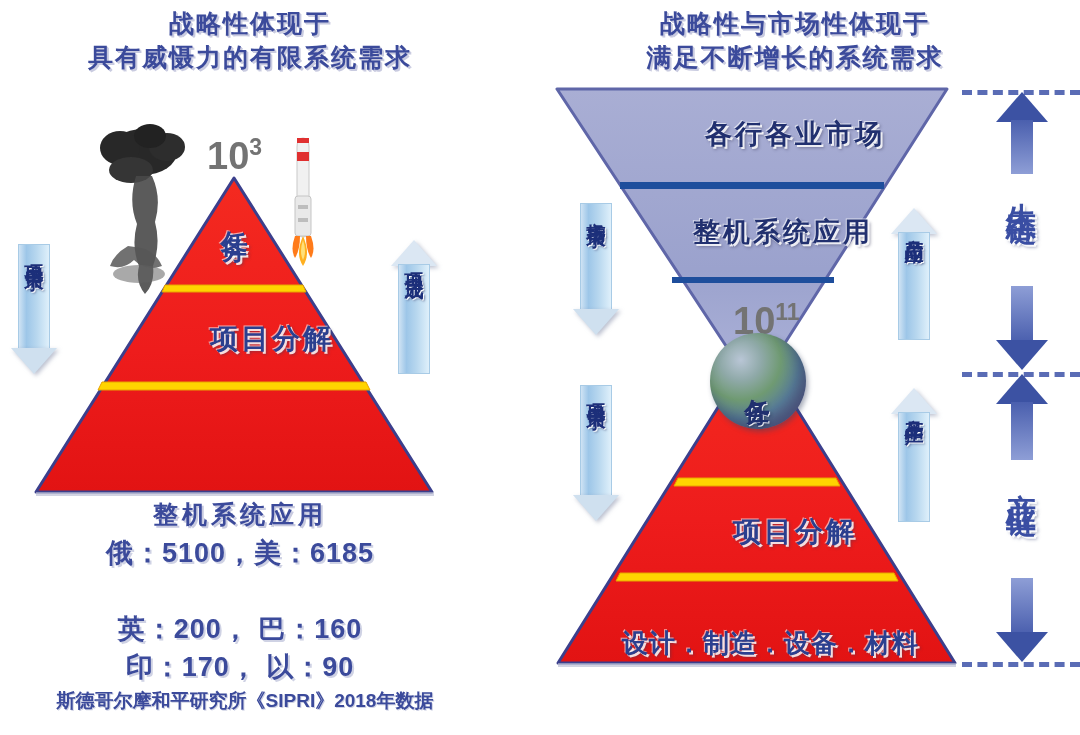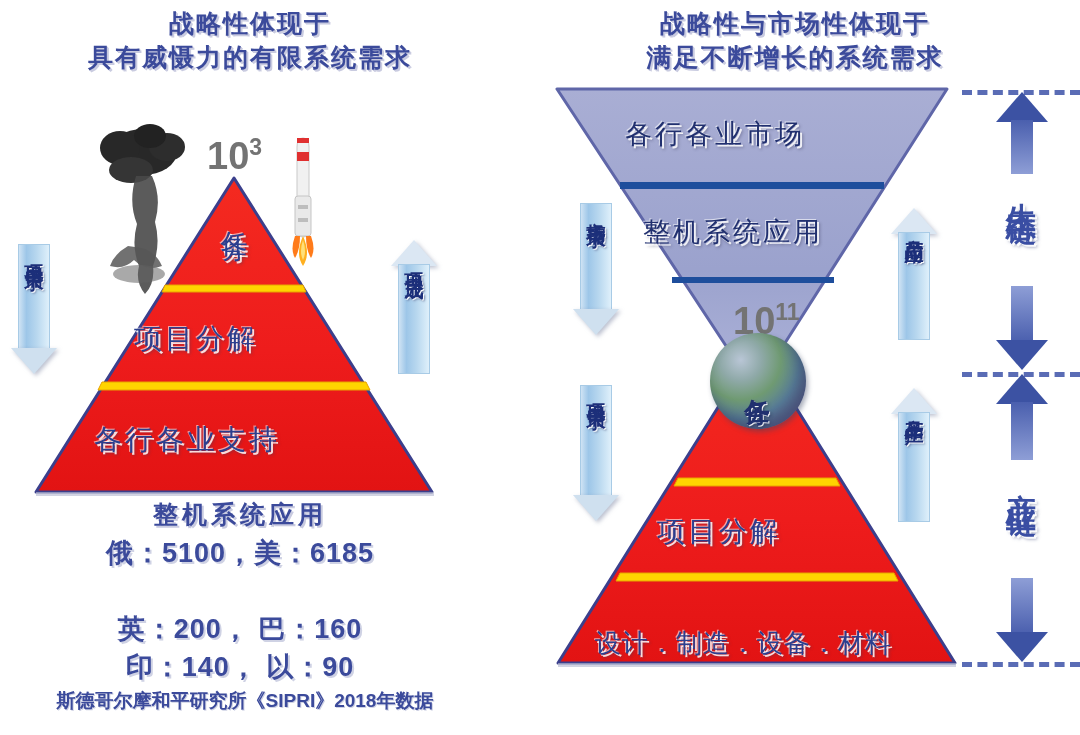--- a/index.html
+++ b/index.html
@@ -23,26 +23,26 @@
     letter-spacing:2px;
     text-shadow:2px 2px 0 #c9cbe0, 1px 1px 0 #b9bcd6;
     white-space:pre-line;
   }
   #title-left{left:10px;top:6px;width:480px;}
   #title-right{left:545px;top:6px;width:500px;}
 
   
   .pyr-text{
     position:absolute;
-    font-weight:normal;
+    font-weight:bold;
     color:#2b3f8f;
     text-shadow:2px 2px 0 rgba(255,255,255,.85), -1px -1px 0 rgba(255,255,255,.6), 3px 3px 3px rgba(60,60,90,.45);
     letter-spacing:3px;
     white-space:nowrap;
-    text-align:left;
+    text-align:right;
   }
   .vert{
     writing-mode:vertical-rl;
     text-orientation:upright;
     letter-spacing:4px;
     white-space:nowrap;
   }
 
   
   .arrow{
@@ -215,40 +215,39 @@
       <rect x="298" y="218" width="10" height="4" fill="#bdbdbd"></rect>
       <path d="M295 236 q-5 14 0 22 q5 -8 5 -22 z" fill="#ff7b1a"></path>
       <path d="M311 236 q5 14 0 22 q-5 -8 -5 -22 z" fill="#ff7b1a"></path>
       <path d="M303 236 q8 18 0 30 q-8 -12 0 -30 z" fill="#ffb020"></path>
       <path d="M303 240 q4 12 0 20 q-4 -8 0 -20 z" fill="#ffe07a"></path>
     </g>
   </svg>
 
   <div class="pyr-text vert" style="left:216px;top:210px;font-size:27px;">任务</div>
   <div class="pyr-text" style="left:134px;top:320px;width:200px;font-size:28px;">项目分解</div>
-  <div class="pyr-text" style="left:94px;top:421px;width:280px;font-size:28px;">各行各业支持</div>
 
   <div class="expo" style="left:207px;top:136px;"><span>10</span><sup>3</sup></div>
 
   <div class="arrow down" style="left:4px;top:244px;width:60px;height:138px;">
     <div class="shaft" style="top:0;width:32px;height:106px;"></div>
     <div class="head" style="top:104px;"></div>
     <div class="lbl" style="top:6px;">项目需求</div>
   </div>
 
   <div class="arrow up" style="left:384px;top:240px;width:60px;height:150px;">
     <div class="head" style="top:0;"></div>
     <div class="shaft" style="top:24px;width:32px;height:110px;"></div>
     <div class="lbl" style="top:18px;">项目完成</div>
   </div>
 
   <div class="stat-title" style="left:10px;top:498px;">整机系统应用</div>
   <div class="stat-row" style="left:10px;top:535px;">俄：5100，美：6185</div>
   <div class="stat-row" style="left:10px;top:611px;">英：200，  巴：160</div>
-  <div class="stat-row" style="left:10px;top:649px;">印：140，  以：90</div>
+  <div class="stat-row" style="left:10px;top:649px;">印：170，  以：90</div>
   <div class="stat-source" style="left:-5px;top:688px;">斯德哥尔摩和平研究所《SIPRI》2018年数据</div>
 
   <div class="pyr-text" style="left:625px;top:116px;width:260px;font-size:27px;color:#21306f;">各行各业市场</div>
   <div class="pyr-text" style="left:643px;top:214px;width:230px;font-size:27px;color:#21306f;">整机系统应用</div>
 
   <div class="expo" style="left:733px;top:301px;"><span>10</span><sup>11</sup></div>
 
   <div class="globe" style="left:710px;top:333px;width:96px;height:96px;">
     <span class="gtext">任务</span>
   </div>

